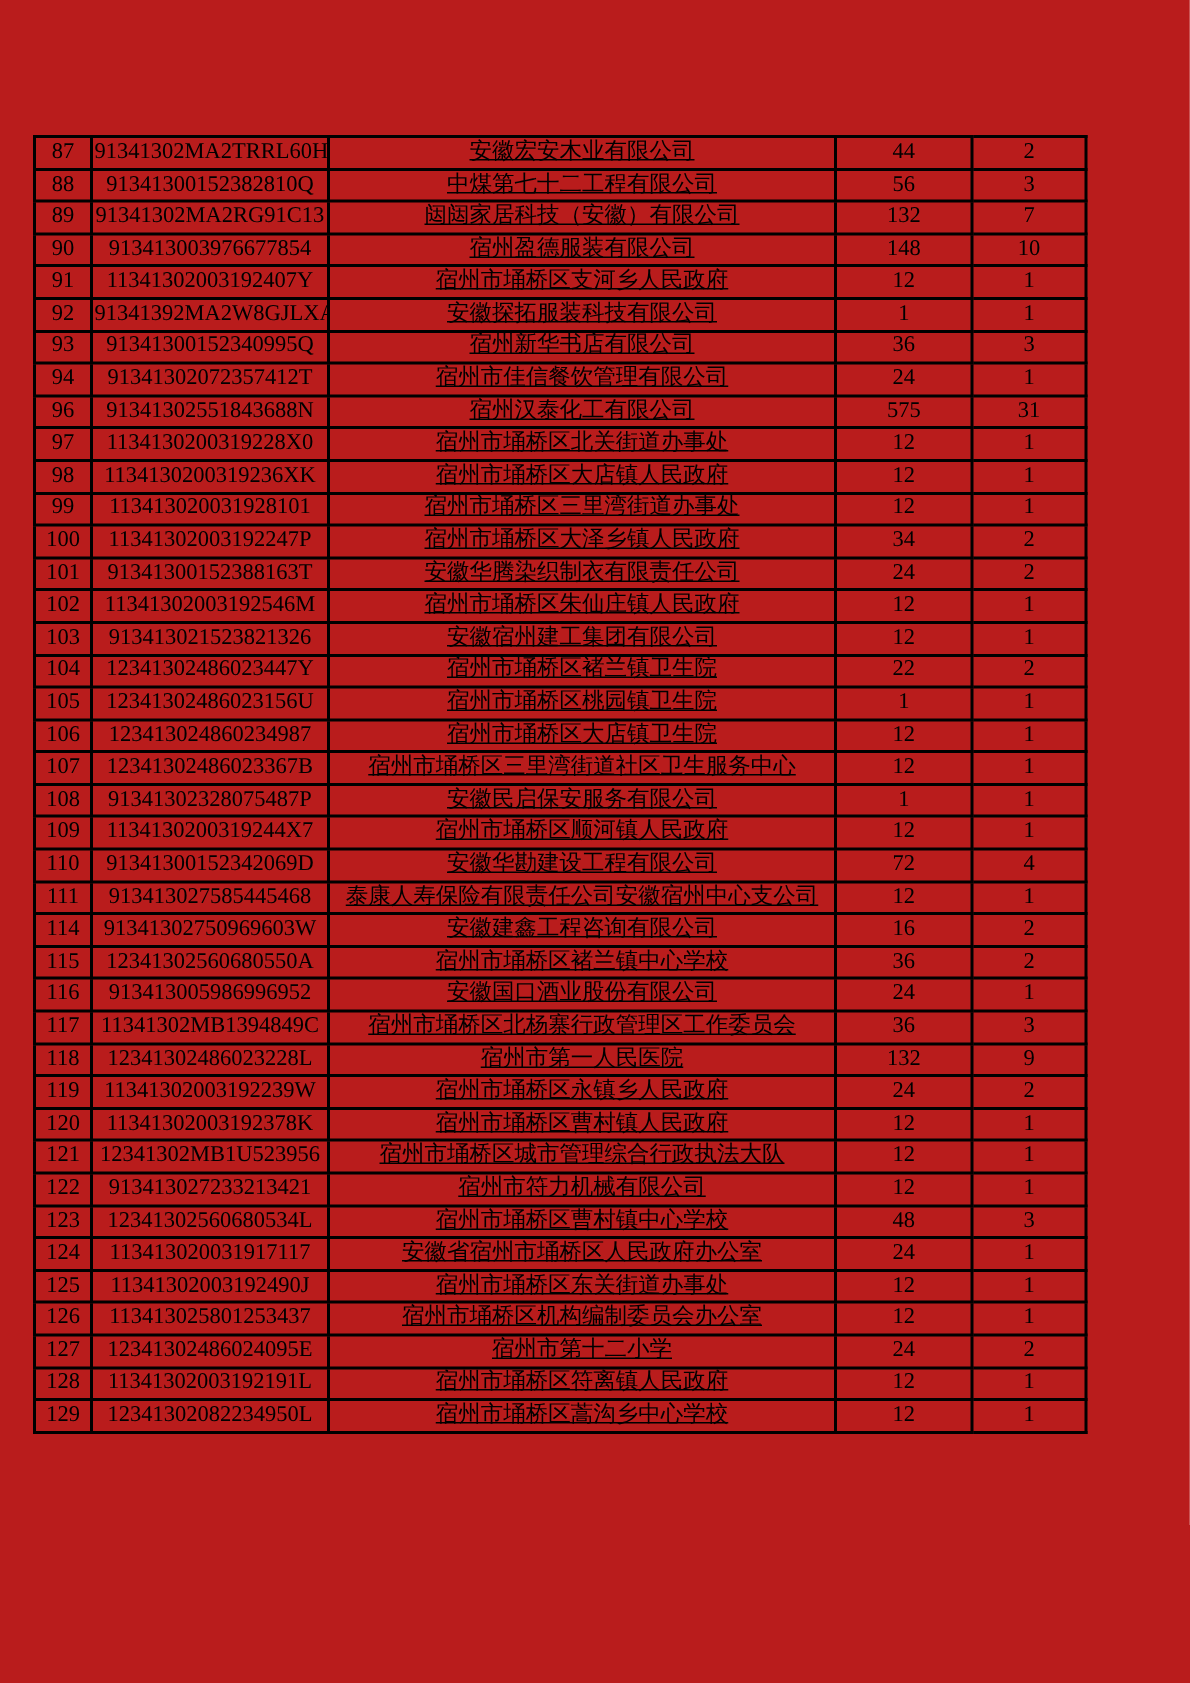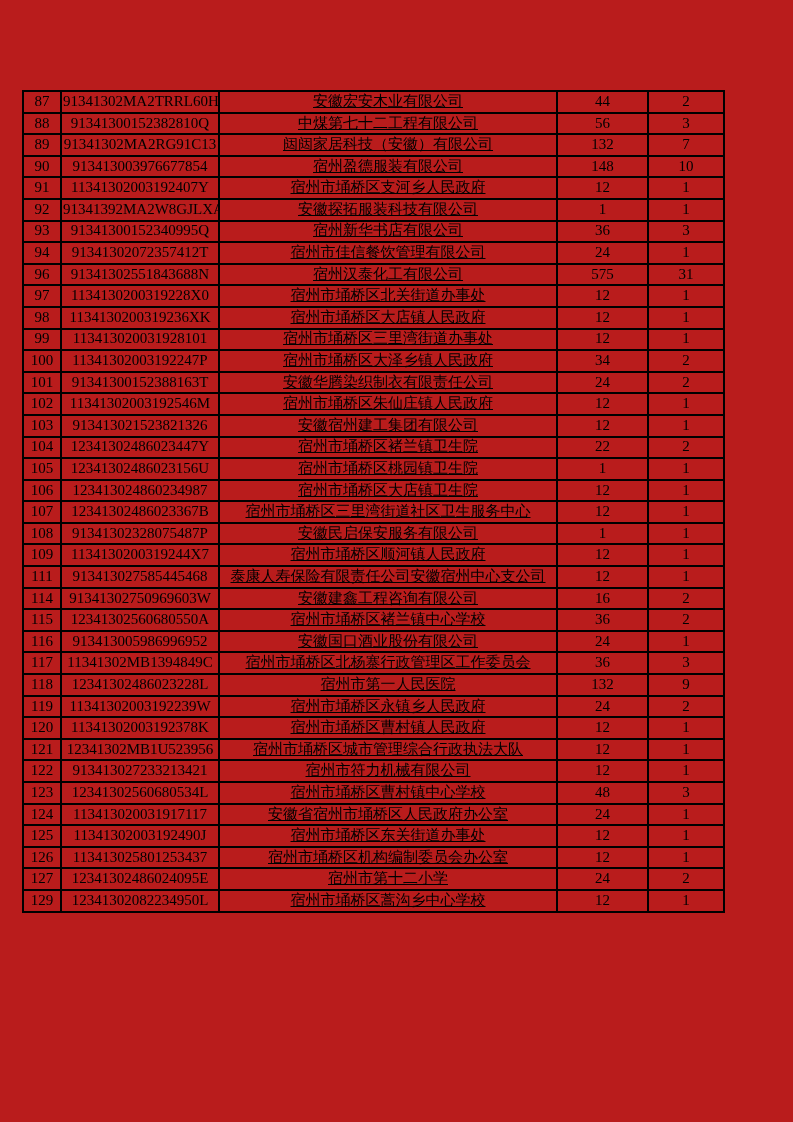--- a/index.html
+++ b/index.html
@@ -195,20 +195,27 @@
           <td>1</td>
         </tr>
         <tr>
           <td>109</td>
           <td class="code">1134130200319244X7</td>
           <td class="name">宿州市埇桥区顺河镇人民政府</td>
           <td>12</td>
           <td>1</td>
         </tr>
         <tr>
+          <td>110</td>
+          <td class="code">91341300152342069D</td>
+          <td class="name">安徽华勘建设工程有限公司</td>
+          <td>72</td>
+          <td>4</td>
+        </tr>
+        <tr>
           <td>111</td>
           <td class="code">913413027585445468</td>
           <td class="name">泰康人寿保险有限责任公司安徽宿州中心支公司</td>
           <td>12</td>
           <td>1</td>
         </tr>
         <tr>
           <td>114</td>
           <td class="code">91341302750969603W</td>
           <td class="name">安徽建鑫工程咨询有限公司</td>
@@ -300,20 +307,27 @@
           <td>1</td>
         </tr>
         <tr>
           <td>127</td>
           <td class="code">12341302486024095E</td>
           <td class="name">宿州市第十二小学</td>
           <td>24</td>
           <td>2</td>
         </tr>
         <tr>
+          <td>128</td>
+          <td class="code">11341302003192191L</td>
+          <td class="name">宿州市埇桥区符离镇人民政府</td>
+          <td>12</td>
+          <td>1</td>
+        </tr>
+        <tr>
           <td>129</td>
           <td class="code">12341302082234950L</td>
           <td class="name">宿州市埇桥区蒿沟乡中心学校</td>
           <td>12</td>
           <td>1</td>
         </tr>
       </tbody>
   </table>
 </div>
 

